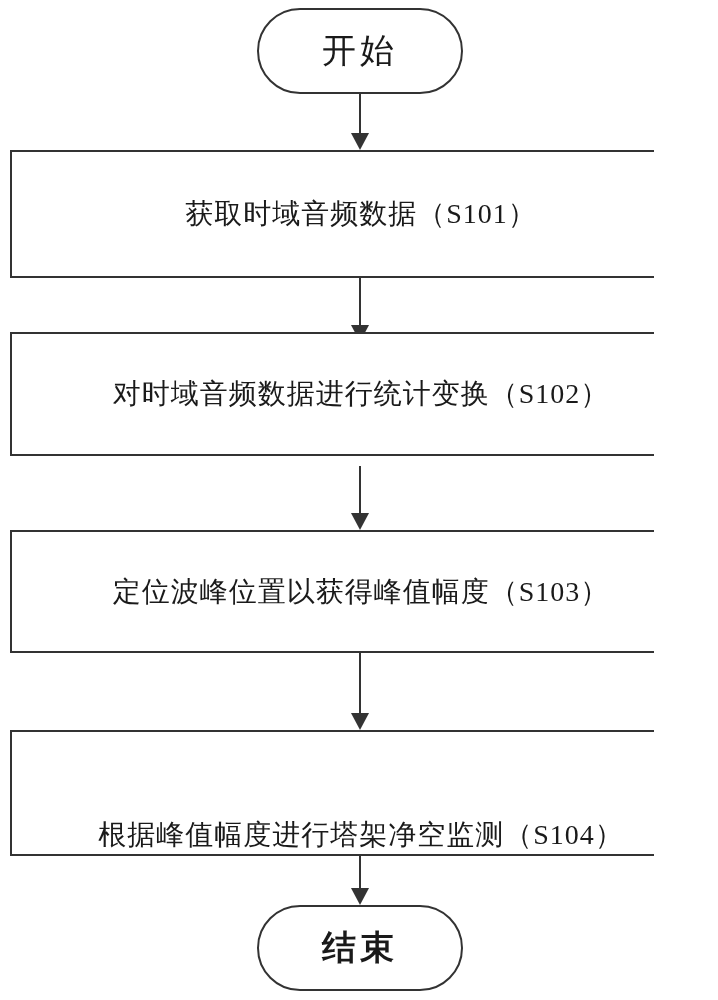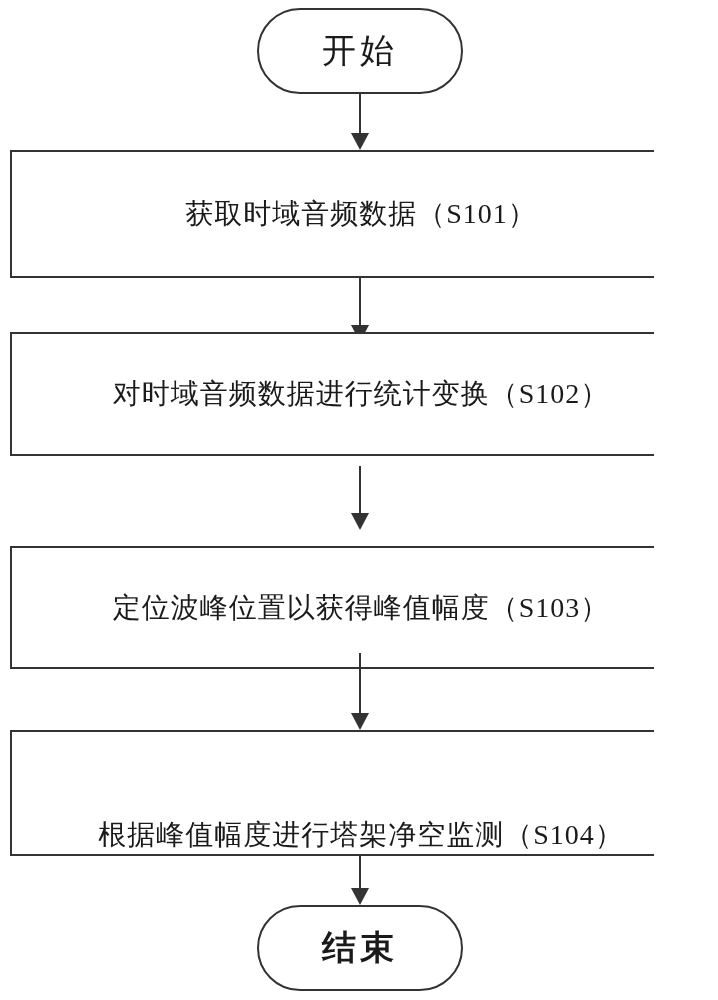--- a/index.html
+++ b/index.html
@@ -40,21 +40,21 @@
   }
   .process{
     left:10px;
     width:702px;
     font-size:28px;
     letter-spacing:1px;
   }
   .node-start{top:8px;}
   .node-s101{top:150px;height:128px;}
   .node-s102{top:332px;height:124px;}
-  .node-s103{top:530px;height:123px;margin-top:16px;}
+  .node-s103{top:530px;height:123px;}
   .node-s104{top:730px;height:126px;align-items:flex-end;}
   .node-end{top:905px;font-weight:bold;}
   .arrow{
     position:absolute;
     left:360px;
     transform:translateX(-50%);
     width:20px;
     display:flex;
     flex-direction:column;
     align-items:center;

